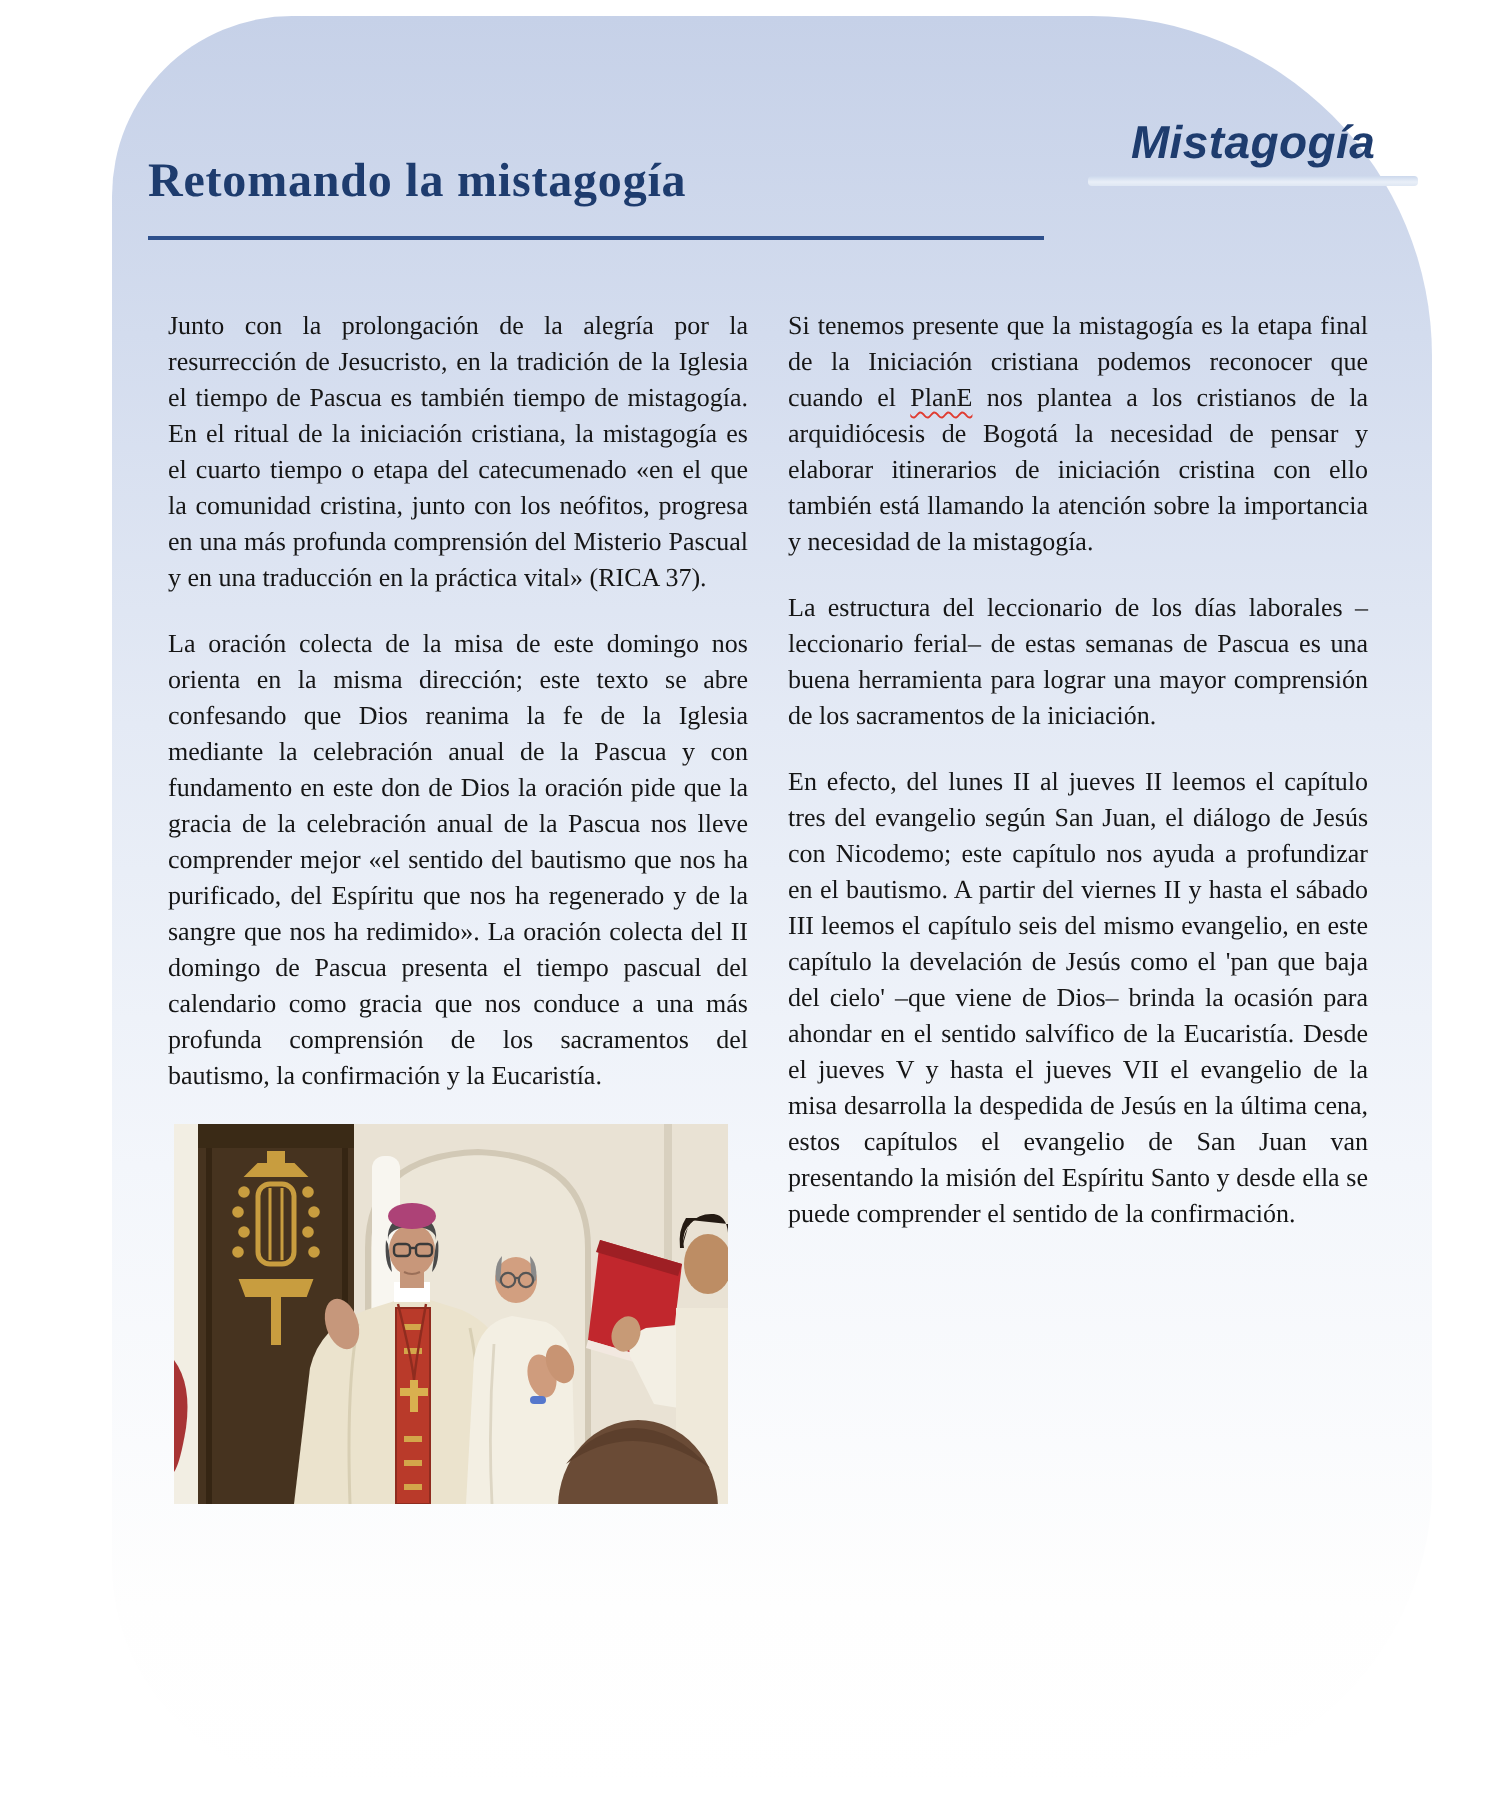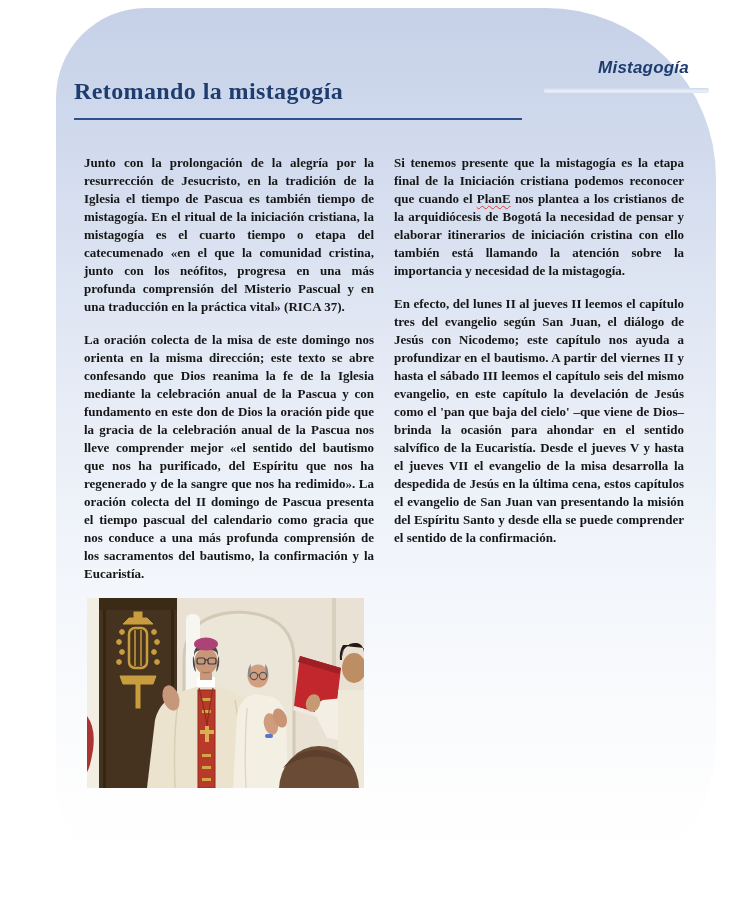--- a/index.html
+++ b/index.html
@@ -10,45 +10,45 @@
   }
   *{box-sizing:border-box;}
 
   .card{
     position:absolute;left:56px;top:8px;width:660px;height:884px;
     border-radius:90px 170px 150px 110px;
     background:linear-gradient(180deg,#c6d1e8 0%,#d3dcee 18%,#e4eaf5 40%,#f3f6fb 65%,#fefefe 90%,#ffffff 100%);
   }
 
   .section-label{
-    position:absolute;top:50px;left:505px;width:165px;
+    position:absolute;top:50px;left:488px;width:165px;
     text-align:center;
     font-family:"Liberation Sans", sans-serif;
-    font-style:italic;font-weight:bold;font-size:17px;
+    font-style:italic;font-weight:bold;font-size:23px;
     color:#1e3c6e;letter-spacing:0.2px;
   }
   .section-label-bar{
     position:absolute;top:80px;left:488px;width:165px;height:5px;
     background:linear-gradient(180deg,#ccd8ec 0%,#e9eff8 60%,#dfe7f3 100%);
     border-radius:2px;
   }
 
   .page-title{
     position:absolute;top:70px;left:18px;margin:0;
     font-family:"Liberation Serif", serif;
     font-weight:bold;font-size:24px;color:#1e3c6e;letter-spacing:0.4px;
   }
   .title-rule{
     position:absolute;top:110px;left:18px;width:448px;height:2px;
     background:#2e508c;
   }
 
   .columns{
     position:absolute;left:28px;top:146px;width:606px;
-    display:flex;gap:20px;font-weight:bold;
+    display:flex;gap:20px;
   }
   .col{width:290px;}
   .col p{
     margin:0 0 15px 0;
     font-size:13px;line-height:18px;
     text-align:justify;color:#161616;
   }
   .col p.spaced{}
 
   .misspelled{
@@ -196,17 +196,18 @@
           <g>
             <ellipse cx="232" cy="192" rx="40" ry="44" fill="#6a4b36"></ellipse>
             <path d="M196 170 Q230 146 268 172 Q250 152 230 152 Q210 152 196 170 Z" fill="#5c3f2c"></path>
           </g>
         </svg>
       </figure>
     </div>
 
     <div class="col">
       <p><span>Si tenemos presente que la mistagogía es la etapa final de la Iniciación cristiana podemos reconocer que cuando el </span><span class="misspelled">PlanE</span><span> nos plantea a los cristianos de la arquidiócesis de Bogotá la necesidad de pensar y elaborar itinerarios de iniciación cristina con ello también está llamando la atención sobre la importancia y necesidad de la mistagogía.</span></p>
+      <p>La estructura del leccionario de los días laborales –leccionario ferial– de estas semanas de Pascua es una buena herramienta para lograr una mayor comprensión de los sacramentos de la iniciación.</p>
       <p class="spaced">En efecto, del lunes II al jueves II leemos el capítulo tres del evangelio según San Juan, el diálogo de Jesús con Nicodemo; este capítulo nos ayuda a profundizar en el bautismo. A partir del viernes II y hasta el sábado III leemos el capítulo seis del mismo evangelio, en este capítulo la develación de Jesús como el 'pan que baja del cielo' –que viene de Dios– brinda la ocasión para ahondar en el sentido salvífico de la Eucaristía. Desde el jueves V y hasta el jueves VII el evangelio de la misa desarrolla la despedida de Jesús en la última cena, estos capítulos el evangelio de San Juan van presentando la misión del Espíritu Santo y desde ella se puede comprender el sentido de la confirmación.</p>
     </div>
 
   </div>
 </div>
 
 </body></html>

